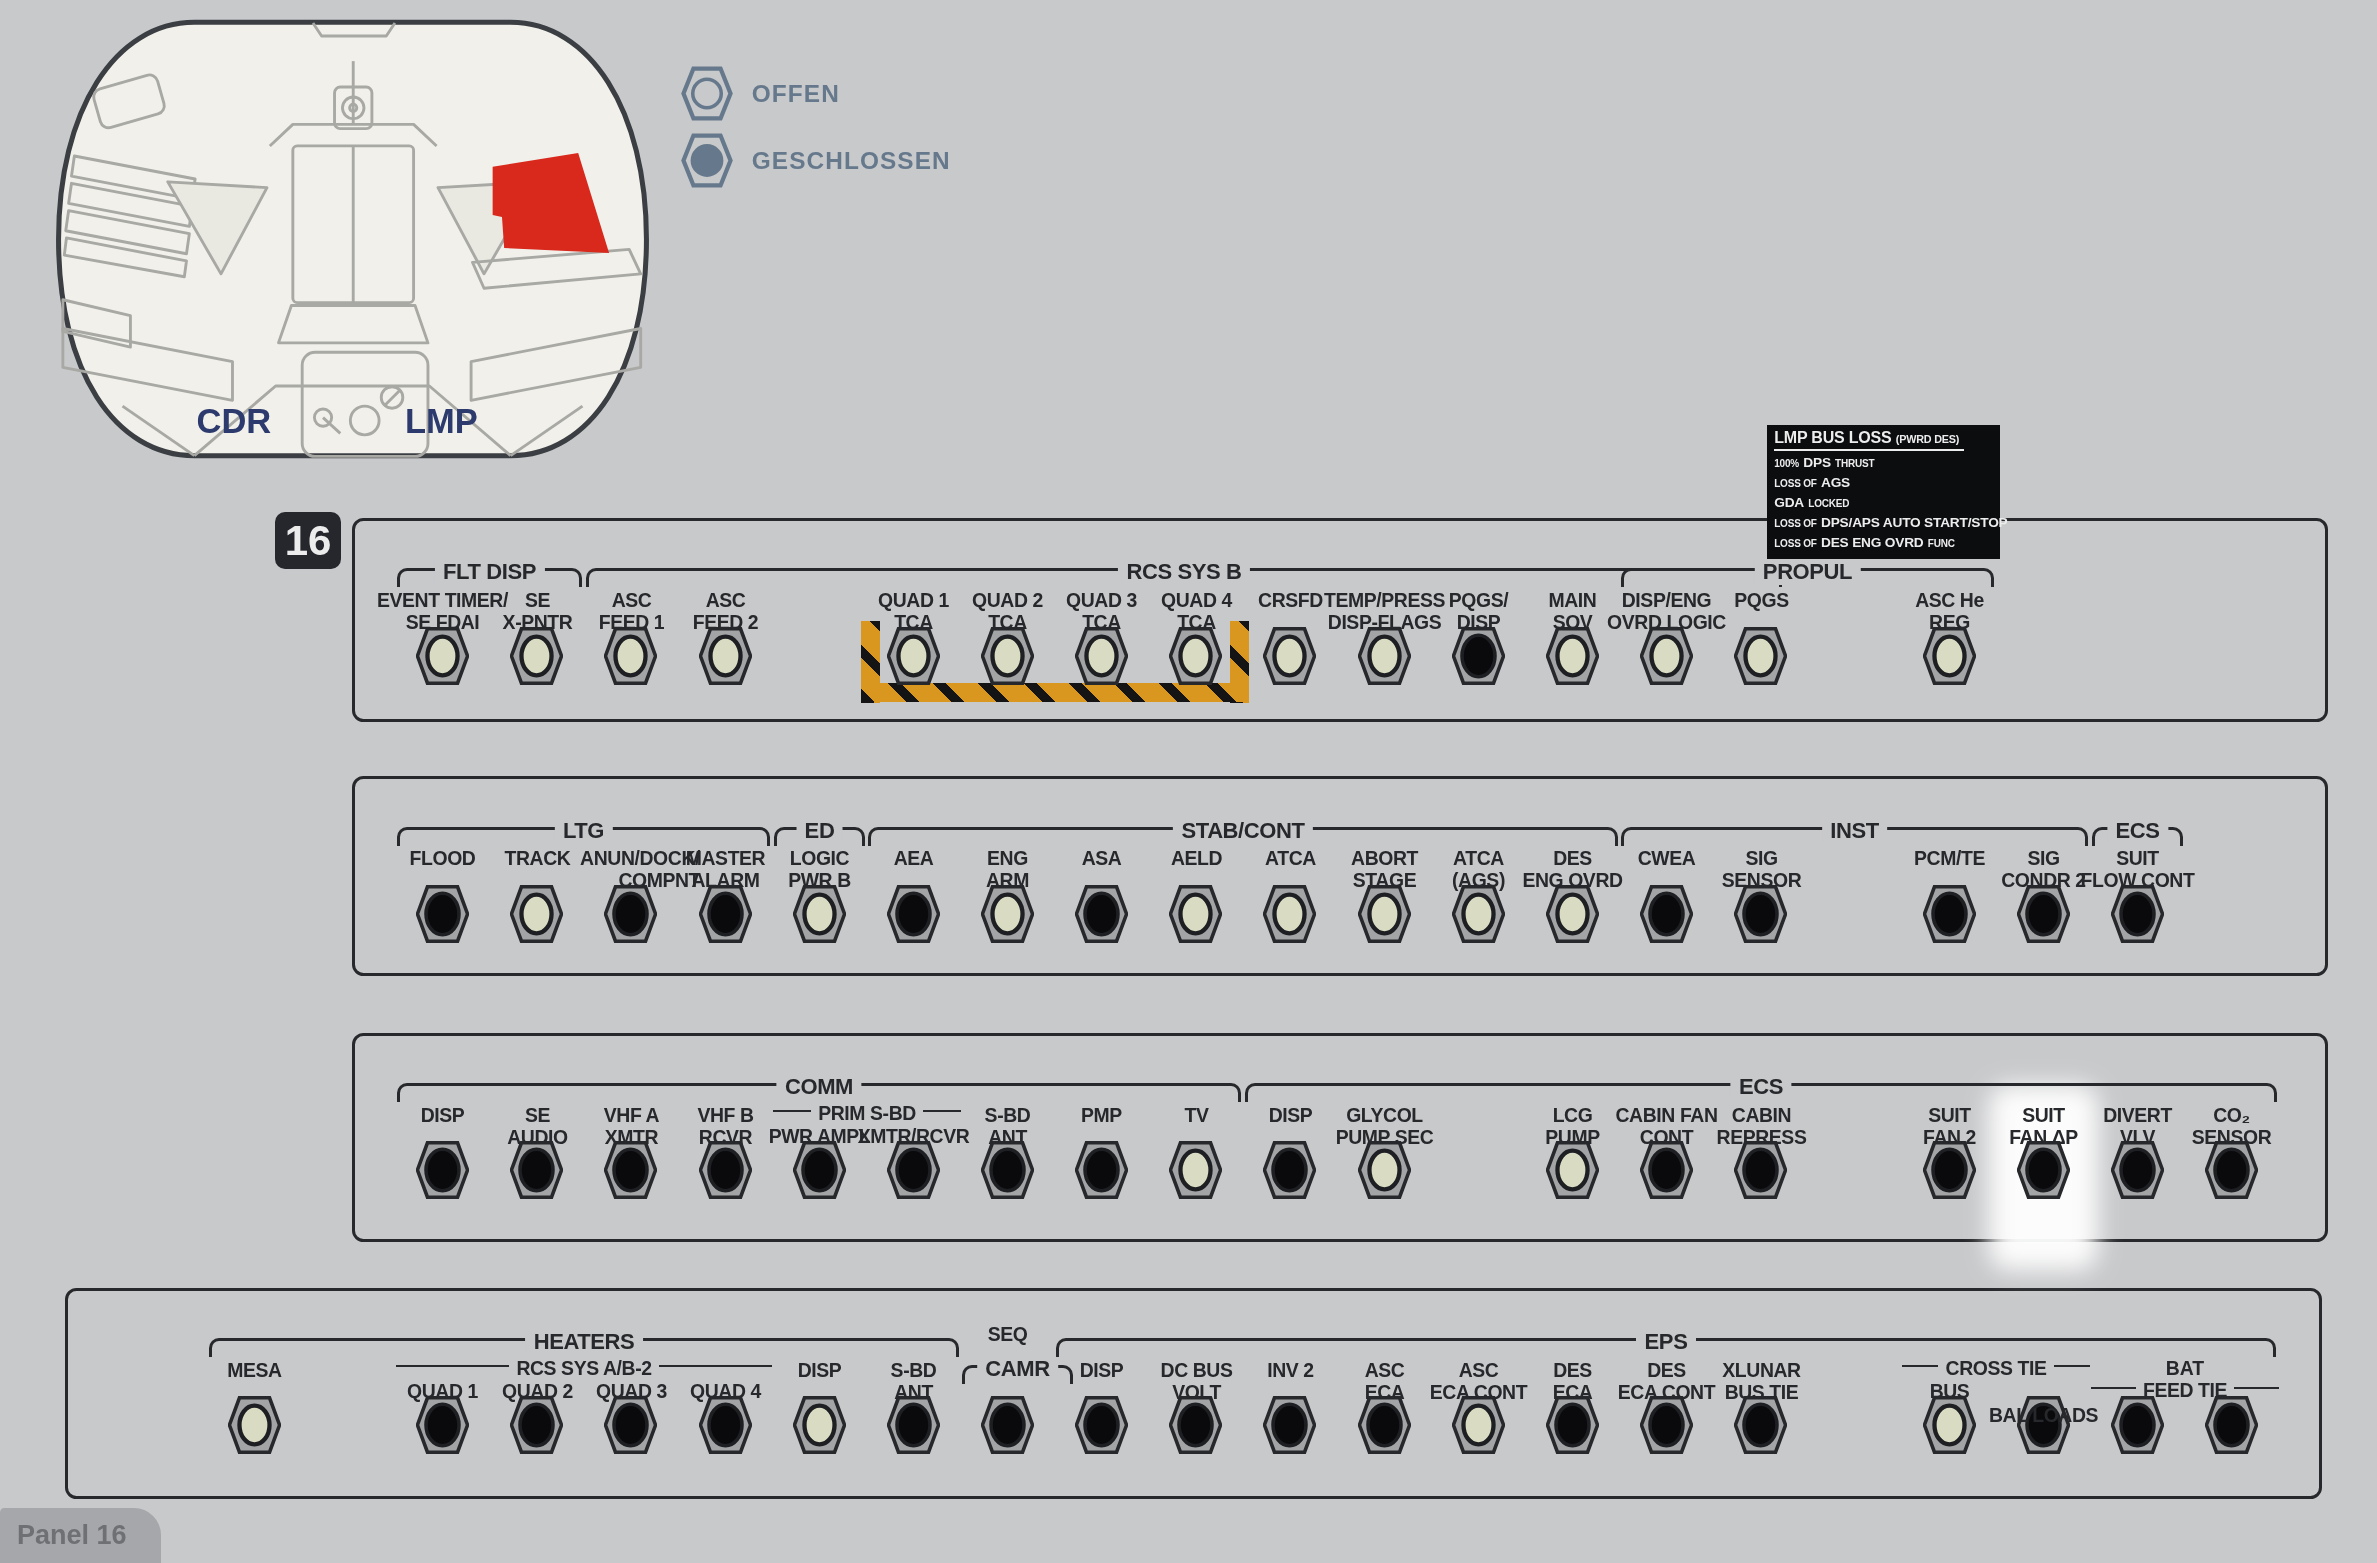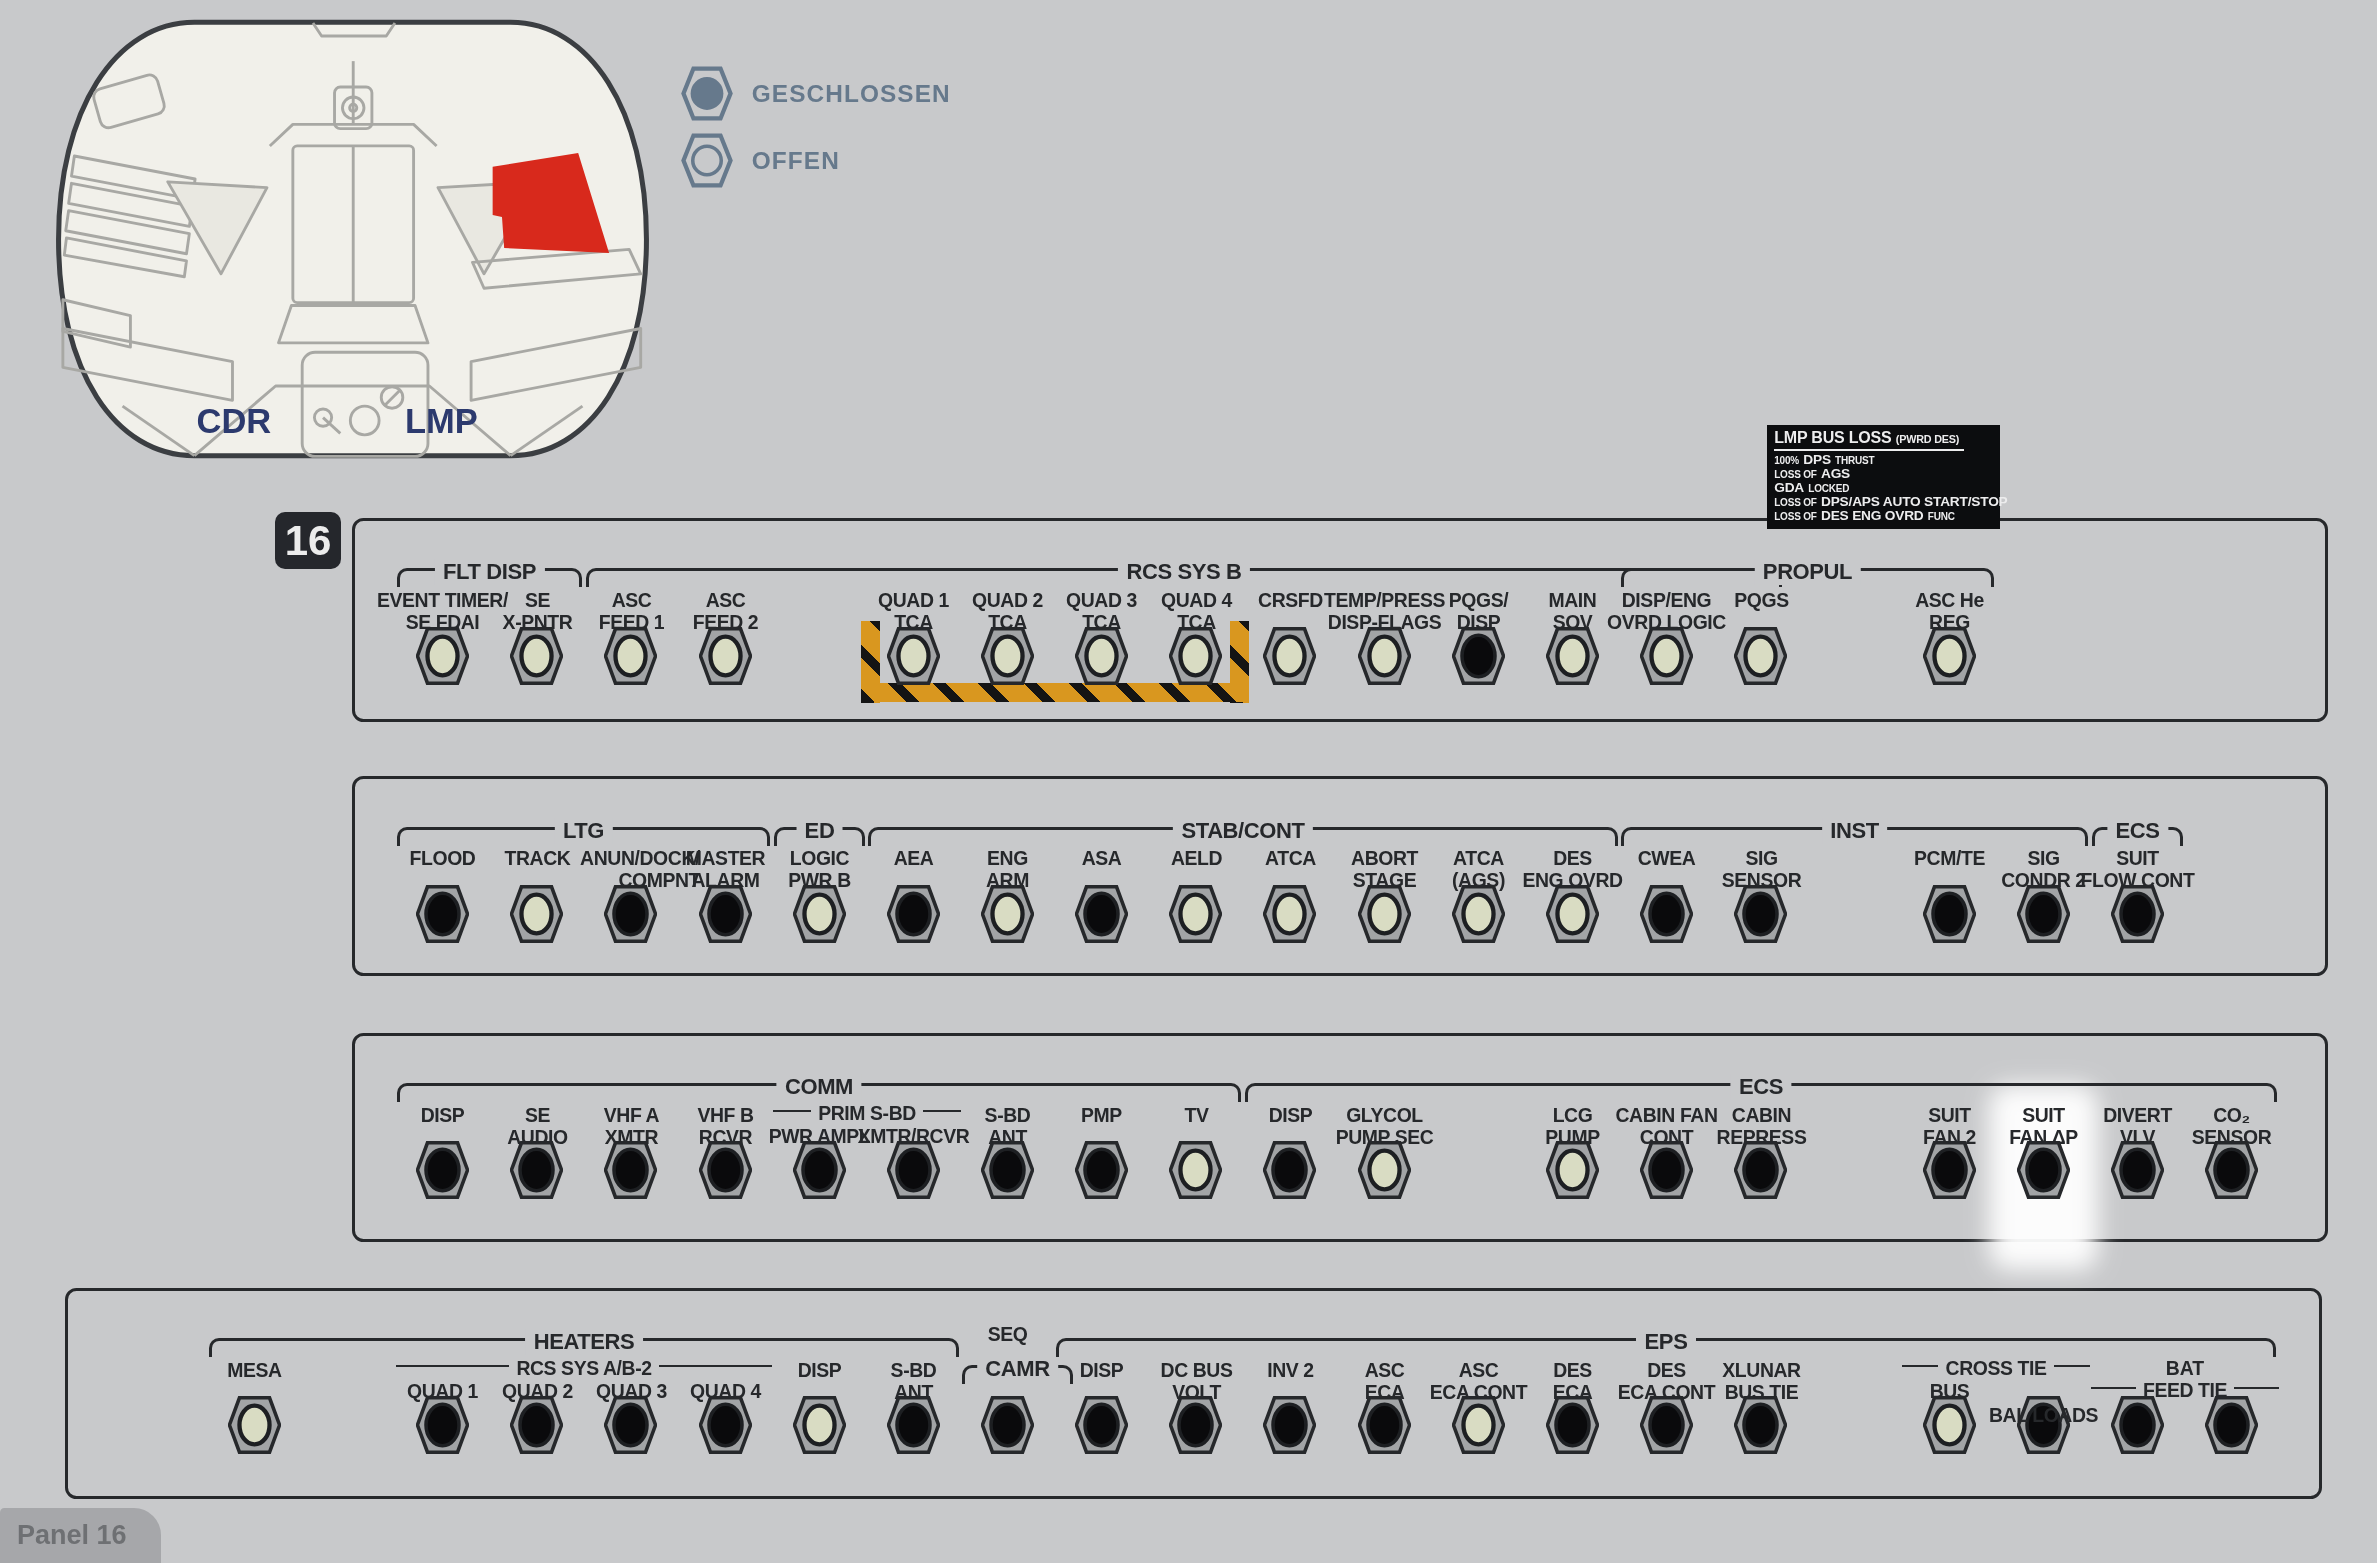--- a/index.html
+++ b/index.html
@@ -24,21 +24,21 @@
   .hazard{position:absolute;background:repeating-linear-gradient(45deg,#141414 0 9.3px,#d9971f 9.3px 32px);z-index:1}
   .glow{position:absolute;background:#ffffff;border-radius:20px;filter:blur(11.5px);opacity:.95;z-index:2}
   .legend{position:absolute;left:681px;top:65px}
   .legend-row{display:flex;align-items:center;margin-bottom:10px}
   .legend-row .ltxt{margin-left:18.7px;font-size:24.4px;font-weight:bold;color:#66798c;letter-spacing:1.1px}
   .warning{position:absolute;left:1767px;top:425px;width:233px;background:#0c0d0f;color:#ededee;
            padding:4.3px 7.2px 5.7px;font-weight:bold;letter-spacing:-0.2px;z-index:4}
   .w-title{display:inline-block;border-bottom:2.2px solid #ededee;padding-bottom:0.7px;margin-bottom:2.2px;
            white-space:nowrap;line-height:17px}
   .w-title span{margin-right:4.3px}
-  .w-line{white-space:nowrap;line-height:13px}
+  .w-line{white-space:nowrap;line-height:19px}
   .w-line span{margin-right:4.3px}
   .wtb{font-size:16px}.wts{font-size:10.8px}
   .wb{font-size:13.7px}.ws{font-size:10px}
   .badge{position:absolute;left:275px;top:512px;width:66px;height:57px;background:#25272c;border-radius:10px;
          color:#ececec;font-size:42px;font-weight:bold;display:flex;align-items:center;justify-content:center}
   .tab{position:absolute;left:0;top:1508px;width:161px;height:55px;background:#a6a7aa;
        border-radius:4.3px 27px 0 0;color:#6e7073;font-size:27px;font-weight:bold;line-height:55px;padding-left:17px}
   .cabin{position:absolute;left:54px;top:18px}
   .cabin text{font-family:"Liberation Sans",sans-serif;font-size:48px;font-weight:bold;fill:#2c3a6e}
 </style>
@@ -84,30 +84,30 @@
       <polygon points="610,207 729,188 772,327 626,320 623,277 610,274" fill="#d8291c"></polygon>
       <text x="198" y="578">CDR</text>
       <text x="488" y="578">LMP</text>
     </svg>
   </div>
 
   <div class="legend">
     <div class="legend-row">
       <svg width="52" height="57" viewBox="0 0 72 80">
         <polygon points="3,40 17,5 55,5 69,40 55,75 17,75" fill="none" stroke="#66798c" stroke-width="6"></polygon>
+        <circle cx="36" cy="40" r="20" fill="none" stroke="#66798c" stroke-width="5"></circle>
+      </svg>
+      <span class="ltxt">OFFEN</span>
+    </div>
+    <div class="legend-row">
+      <svg width="52" height="57" viewBox="0 0 72 80">
+        <polygon points="3,40 17,5 55,5 69,40 55,75 17,75" fill="none" stroke="#66798c" stroke-width="6"></polygon>
         <circle cx="36" cy="40" r="23" fill="#66798c"></circle>
       </svg>
       <span class="ltxt">GESCHLOSSEN</span>
-    </div>
-    <div class="legend-row">
-      <svg width="52" height="57" viewBox="0 0 72 80">
-        <polygon points="3,40 17,5 55,5 69,40 55,75 17,75" fill="none" stroke="#66798c" stroke-width="6"></polygon>
-        <circle cx="36" cy="40" r="20" fill="none" stroke="#66798c" stroke-width="5"></circle>
-      </svg>
-      <span class="ltxt">OFFEN</span>
     </div>
   </div>
 
   <div class="warning">
     <div class="w-title"><span class="wtb">LMP BUS LOSS</span><span class="wts">(PWRD DES)</span></div>
     <div class="w-lines">
         <div class="w-line"><span class="ws">100%</span><span class="wb">DPS</span><span class="ws">THRUST</span></div>
         <div class="w-line"><span class="ws">LOSS OF</span><span class="wb">AGS</span></div>
         <div class="w-line"><span class="wb">GDA</span><span class="ws">LOCKED</span></div>
         <div class="w-line"><span class="ws">LOSS OF</span><span class="wb">DPS/APS AUTO START/STOP</span></div>

